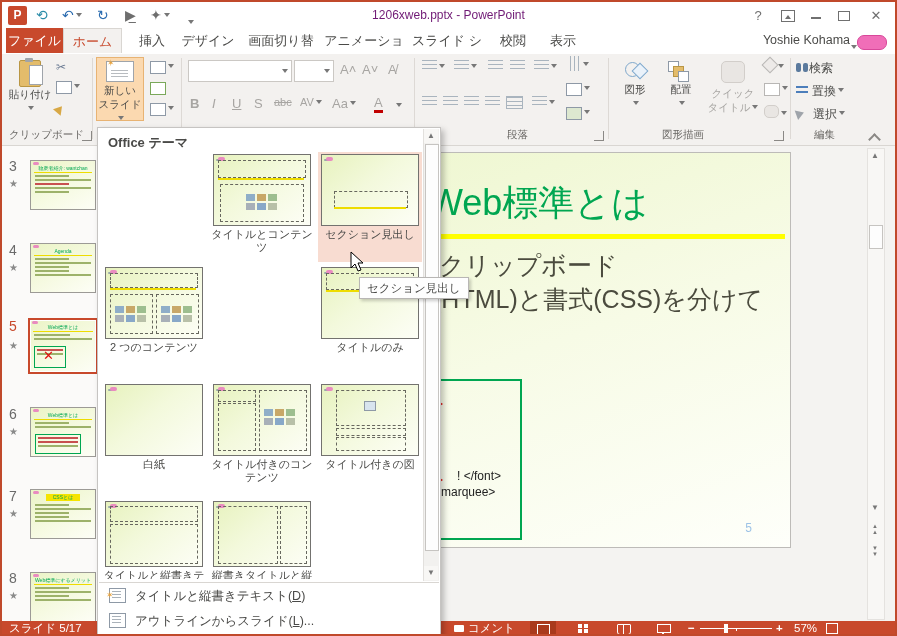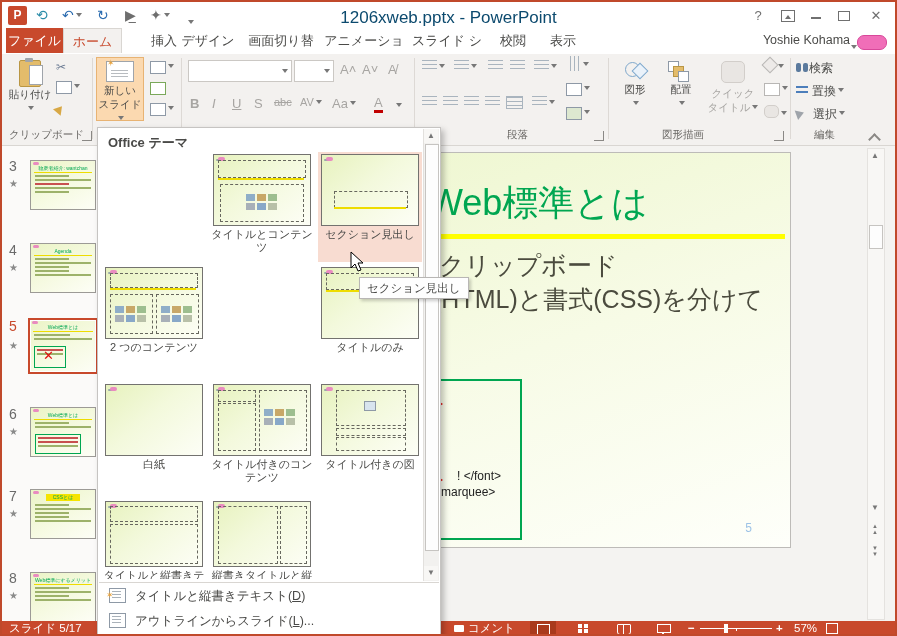--- a/index.html
+++ b/index.html
@@ -6,21 +6,21 @@
   #win{position:relative;width:897px;height:636px;background:#fff;overflow:hidden;
        font-family:"Liberation Sans","DejaVu Sans",sans-serif;color:#444;
        -webkit-font-smoothing:antialiased;}
   .abs{position:absolute;}
   
   #borders{position:absolute;inset:0;border:2px solid #C0492B;pointer-events:none;z-index:100;}
   #titlebar{left:2px;top:2px;right:2px;height:26px;background:#fff;}
   .qat-ic{position:absolute;top:5px;font-size:14px;color:#2B6CB0;}
   .pp-logo{left:6px;top:4px;width:19px;height:19px;background:#C8492C;border-radius:2px;
            color:#fff;font-size:12px;font-weight:bold;text-align:center;line-height:19px;}
-  .win-title{left:0;right:0;top:6px;text-align:center;font-size:17px;color:#0c4a6e;}
+  .win-title{left:0;right:0;top:6px;text-align:center;font-size:12px;color:#701a75;}
   .dd{display:inline-block;width:0;height:0;border:3px solid transparent;border-top:4px solid #777;vertical-align:middle;margin-left:2px;}
   .winbtn{position:absolute;top:7px;width:14px;height:13px;color:#707070;font-size:13px;line-height:13px;text-align:center;}
   .maxbox{border:1px solid #707070;width:10px;height:8px;margin:2px auto 0;}
   .minline{width:10px;border-bottom:2px solid #707070;margin:8px auto 0;}
   .ribdisp{width:12px;height:10px;border:1px solid #707070;margin:1px auto 0;position:relative;}
   .ribdisp:after{content:"";position:absolute;left:3px;top:1px;border:3px solid transparent;border-bottom:4px solid #707070;}
   
   #tabrow{left:2px;top:28px;right:2px;height:26px;background:#fff;}
   .tab{position:absolute;top:0;height:25px;line-height:25px;font-size:13px;color:#4A4A48;text-align:center;}
   .tab-file{left:4px;width:57px;background:#C8492C;color:#fff;}
@@ -148,21 +148,21 @@
       </div>
     <div class="winbtn" style="right:44px;">
         <div class="maxbox"></div>
       </div>
     <div class="winbtn" style="right:12px;">✕</div>
   </div>
 
   <div class="abs" id="tabrow">
     <div class="tab tab-file">ファイル</div>
     <div class="tab tab-sel" style="left:61px;width:59px;">ホーム</div>
-    <div class="tab" style="left:140px;width:44px;">挿入</div>
+    <div class="tab" style="left:128px;width:44px;">挿入</div>
     <div class="tab" style="left:178px;width:56px;">デザイン</div>
     <div class="tab" style="left:240px;width:78px;">画面切り替え</div>
     <div class="tab" style="left:322px;width:80px;">アニメーション</div>
     <div class="tab" style="left:406px;width:78px;">スライド ショー</div>
     <div class="tab" style="left:490px;width:42px;">校閲</div>
     <div class="tab" style="left:540px;width:42px;">表示</div>
     <div class="account">Yoshie Kohama</div>
     <div class="abs" style="right:38px;top:11px;"><span class="dd"></span></div>
     <div class="avatar"></div>
   </div>

